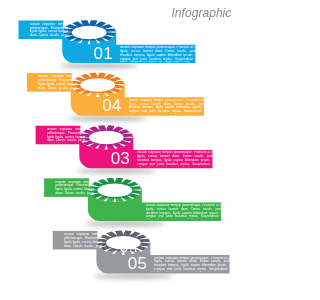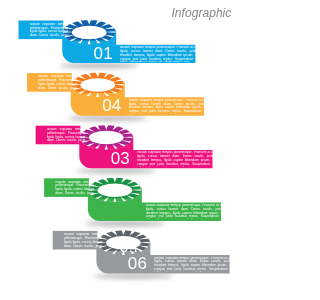--- a/index.html
+++ b/index.html
@@ -103,17 +103,17 @@
       <div class="lbox" style="left: 30.35px; top: 75.4px; width: 38.4px; height: 14.6px;">Nullam vulputate tempus pellentesque. Praesent at ligula ligula, cursus laoreet diam. Donec iaculis, justo et tincidunt tempus, ligula sapien bibendum ipsum, vitae congue erat justo faucibus metus.</div>
       <div class="num" style="left: 94.15px; top: 97.2px;">04</div>
       <div class="rbox" style="left: 120.65px; top: 98.8px; width: 81.5px; height: 15.4px;">Nullam vulputate tempus pellentesque. Praesent at ligula ligula, cursus laoreet diam. Donec iaculis, justo et tincidunt tempus, ligula sapien bibendum ipsum, vitae congue erat justo faucibus metus. Suspendisse arcu tellus, adipiscing at viverra vel, ullamcorper a arcu.</div>
       <div class="lbox" style="left: 38.9px; top: 128px; width: 38.4px; height: 14.6px;">Nullam vulputate tempus pellentesque. Praesent at ligula ligula, cursus laoreet diam. Donec iaculis, justo et tincidunt tempus, ligula sapien bibendum ipsum, vitae congue erat justo faucibus metus.</div>
       <div class="num" style="left: 102.7px; top: 149.8px; text-align: right;">03</div>
       <div class="rbox" style="left: 129.2px; top: 151.4px; width: 81.5px; height: 15.4px;">Nullam vulputate tempus pellentesque. Praesent at ligula ligula, cursus laoreet diam. Donec iaculis, justo et tincidunt tempus, ligula sapien bibendum ipsum, vitae congue erat justo faucibus metus. Suspendisse arcu tellus, adipiscing at viverra vel, ullamcorper a arcu.</div>
       <div class="lbox" style="left: 47.45px; top: 180.6px; width: 38.4px; height: 14.6px;">Nullam vulputate tempus pellentesque. Praesent at ligula ligula, cursus laoreet diam. Donec iaculis, justo et tincidunt tempus, ligula sapien bibendum ipsum, vitae congue erat justo faucibus metus.</div>
       <div class="num" style="left: 111.25px; top: 202.4px; margin-top: 36px;">04</div>
       <div class="rbox" style="left: 137.75px; top: 204px; width: 81.5px; height: 15.4px;">Nullam vulputate tempus pellentesque. Praesent at ligula ligula, cursus laoreet diam. Donec iaculis, justo et tincidunt tempus, ligula sapien bibendum ipsum, vitae congue erat justo faucibus metus. Suspendisse arcu tellus, adipiscing at viverra vel, ullamcorper a arcu.</div>
       <div class="lbox" style="left: 56px; top: 233.2px; width: 38.4px; height: 14.6px;">Nullam vulputate tempus pellentesque. Praesent at ligula ligula, cursus laoreet diam. Donec iaculis, justo et tincidunt tempus, ligula sapien bibendum ipsum, vitae congue erat justo faucibus metus.</div>
-      <div class="num" style="left: 119.8px; top: 255px;">06</div>
+      <div class="num" style="left: 119.8px; top: 255px;">05</div>
       <div class="rbox" style="left: 146.3px; top: 256.6px; width: 81.5px; height: 15.4px;">Nullam vulputate tempus pellentesque. Praesent at ligula ligula, cursus laoreet diam. Donec iaculis, justo et tincidunt tempus, ligula sapien bibendum ipsum, vitae congue erat justo faucibus metus. Suspendisse arcu tellus, adipiscing at viverra vel, ullamcorper a arcu.</div>
     </div>
   <div class="title">Infographic</div>
 </div>
 
 </body></html>

